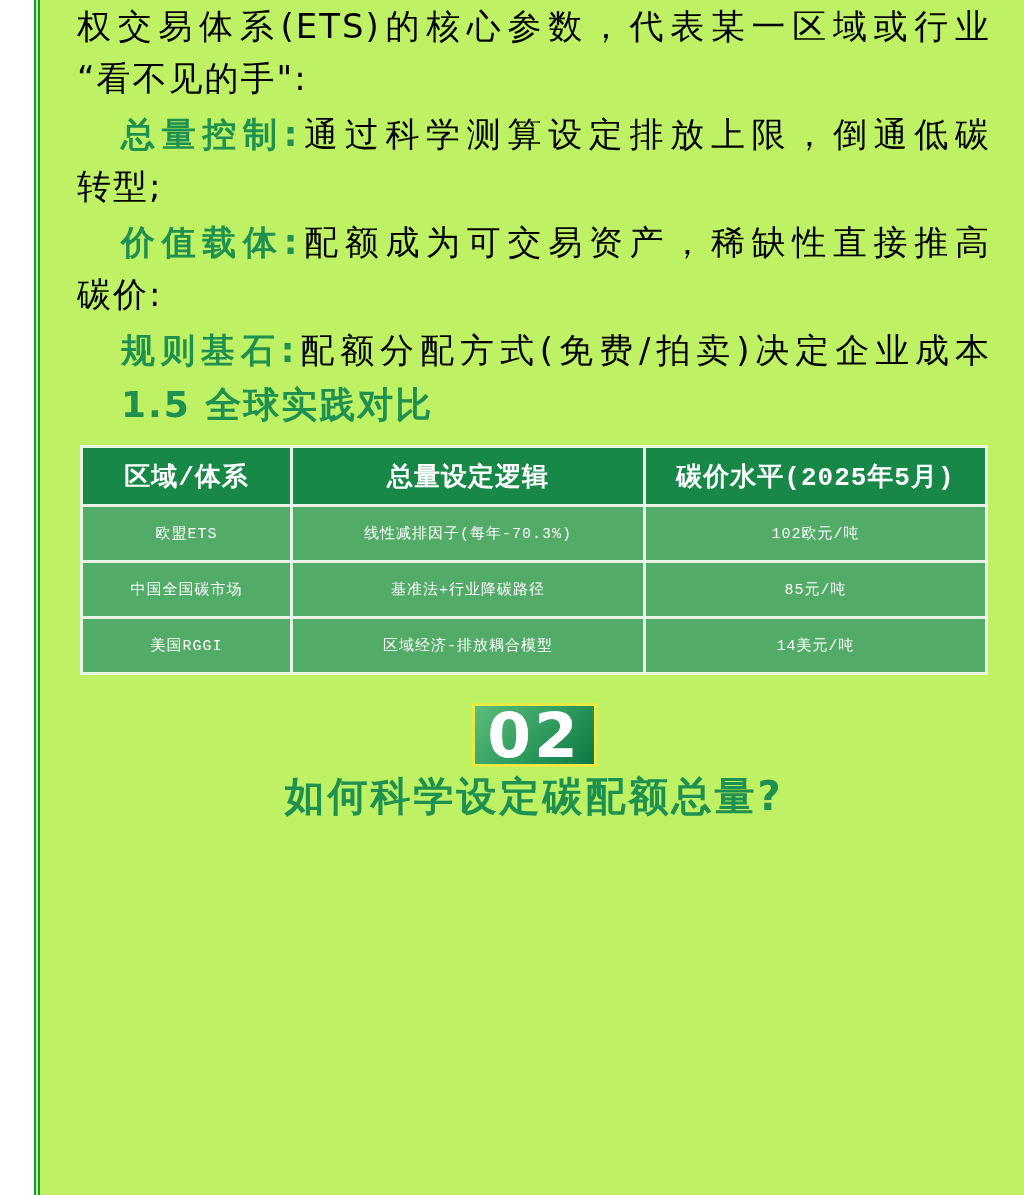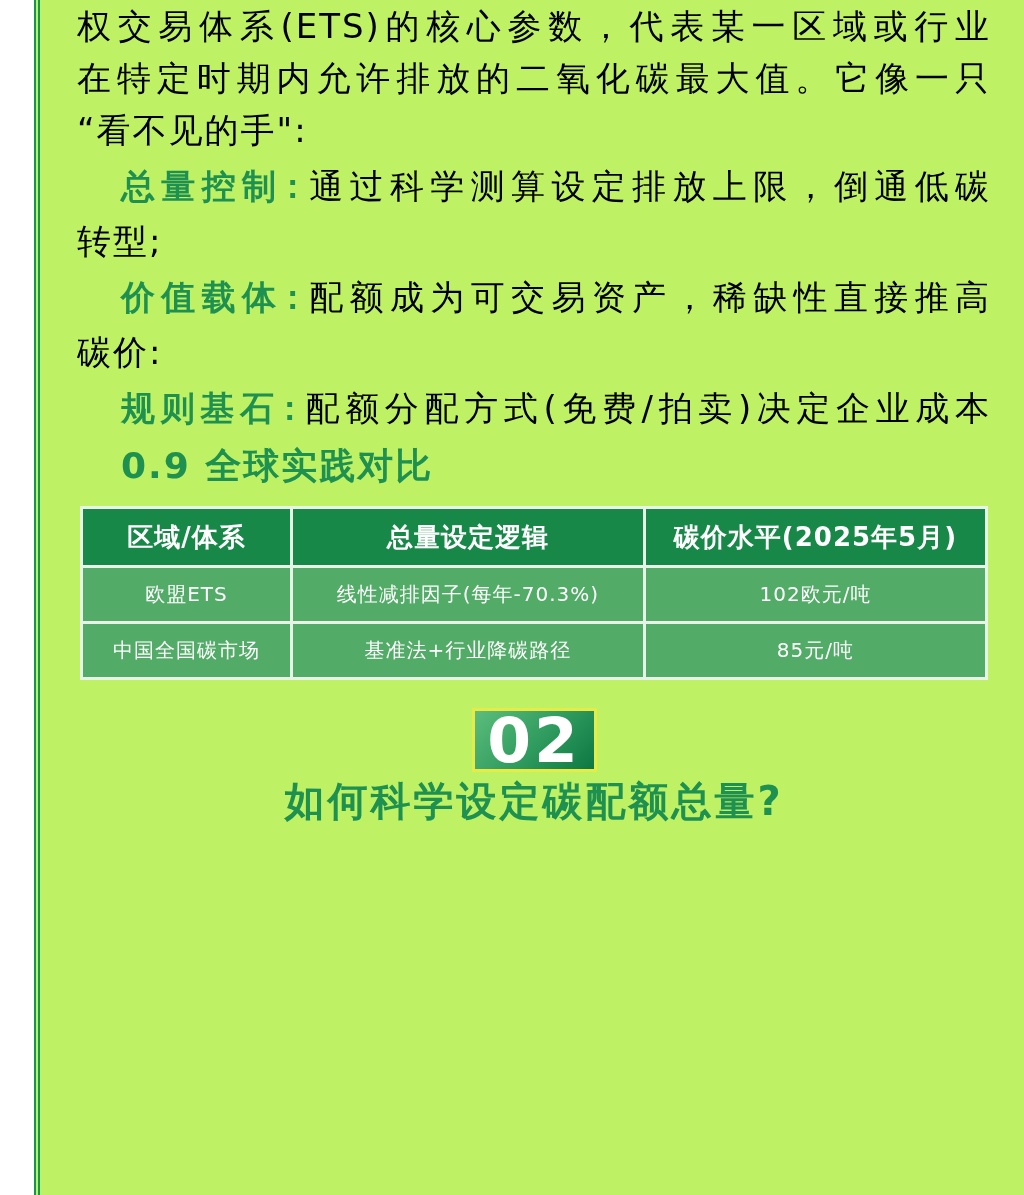--- a/index.html
+++ b/index.html
@@ -19,38 +19,38 @@
   .text-block{padding:0 37px;}
   .para{color:#000000;font-size:34px;margin:0 0 4px 0;}
   .jline{
     line-height:52px;letter-spacing:2px;
     text-align:justify;text-align-last:justify;
     white-space:nowrap;overflow:hidden;
   }
   .jline.last{text-align-last:left;}
   .jline.indent{padding-left:44px;}
   .summary .jline{line-height:56px;}
-  .lead{color:#1e9151;font-weight:bold;font-family:Liberation Mono, monospace;}
+  .lead{color:#1e9151;font-weight:bold;}
   .sub-heading{
     color:#1e9151;font-size:36px;font-weight:bold;
     margin:6px 0 0 0;padding-left:44px;line-height:46px;letter-spacing:2px;
   }
   table.cmp{
     width:908px;margin:17px auto 0 auto;
-    border-collapse:collapse;table-layout:fixed;
+    border-collapse:collapse;table-layout:fixed;font-family:Liberation Mono, monospace;
   }
   table.cmp th,table.cmp td{
     border:3px solid #e6f3e6;color:#ffffff;text-align:center;
     white-space:nowrap;overflow:hidden;padding:0;
   }
   table.cmp th{
     background:#178848;height:56px;font-size:26px;font-weight:bold;letter-spacing:1px;
   }
   table.cmp td{
-    background:#52ab67;height:53px;font-size:20px;font-weight:normal;letter-spacing:1px;
+    background:#52ab67;height:53px;font-size:15px;font-weight:normal;letter-spacing:1px;
   }
   .col-region{width:23.2%;}
   .col-logic{width:39%;}
   .col-price{width:37.8%;}
   td.lift{padding-bottom:16px;}
   td.sink{padding-top:10px;}
   .badge{
     width:119px;height:58px;margin:28px auto 0 auto;
     background:linear-gradient(135deg,#5bbd7c 0%,#2e9a5d 55%,#0d7742 100%);
     border:3px solid #e7eb43;
@@ -64,39 +64,38 @@
 </style>
 </head>
 <body>
 
 <div class="card">
 
   <div class="text-block">
 
     <div class="para">
       <div class="jline">权交易体系(ETS)的核心参数，代表某一区域或行业</div>
-      <div class="jline">在特定时期内允许排放的二氧化碳最大值。它像一只</div>
       <div class="jline last">“看不见的手":</div>
     </div>
 
     <div class="para">
       <div class="jline indent"><span class="lead">总量控制:</span><span>通过科学测算设定排放上限，倒通低碳</span></div>
       <div class="jline last">转型;</div>
     </div>
 
     <div class="para">
       <div class="jline indent"><span class="lead">价值载体:</span><span>配额成为可交易资产，稀缺性直接推高</span></div>
       <div class="jline last">碳价:</div>
     </div>
 
     <div class="para">
       <div class="jline indent"><span class="lead">规则基石:</span><span>配额分配方式(免费/拍卖)决定企业成本</span></div>
     </div>
 
-    <h3 class="sub-heading">0.9 全球实践对比</h3>
+    <h3 class="sub-heading">1.5 全球实践对比</h3>
   </div>
 
   <table class="cmp">
     <colgroup>
       <col class="col-region">
         <col class="col-logic">
         <col class="col-price">
     </colgroup>
     <thead>
       <tr>
@@ -109,20 +108,25 @@
       <tr>
         <td>欧盟ETS</td>
         <td>线性减排因子(每年-70.3%)</td>
         <td class="sink">102欧元/吨</td>
       </tr>
       <tr>
         <td>中国全国碳市场</td>
         <td>基准法+行业降碳路径</td>
         <td class="lift">85元/吨</td>
       </tr>
+      <tr>
+        <td>美国RGGI</td>
+        <td>区域经济-排放耦合模型</td>
+        <td class="lift">14美元/吨</td>
+      </tr>
     </tbody>
   </table>
 
 
   <div class="badge">02</div>
 
   <h2 class="next-heading">如何科学设定碳配额总量?</h2>
 
 </div>
 

